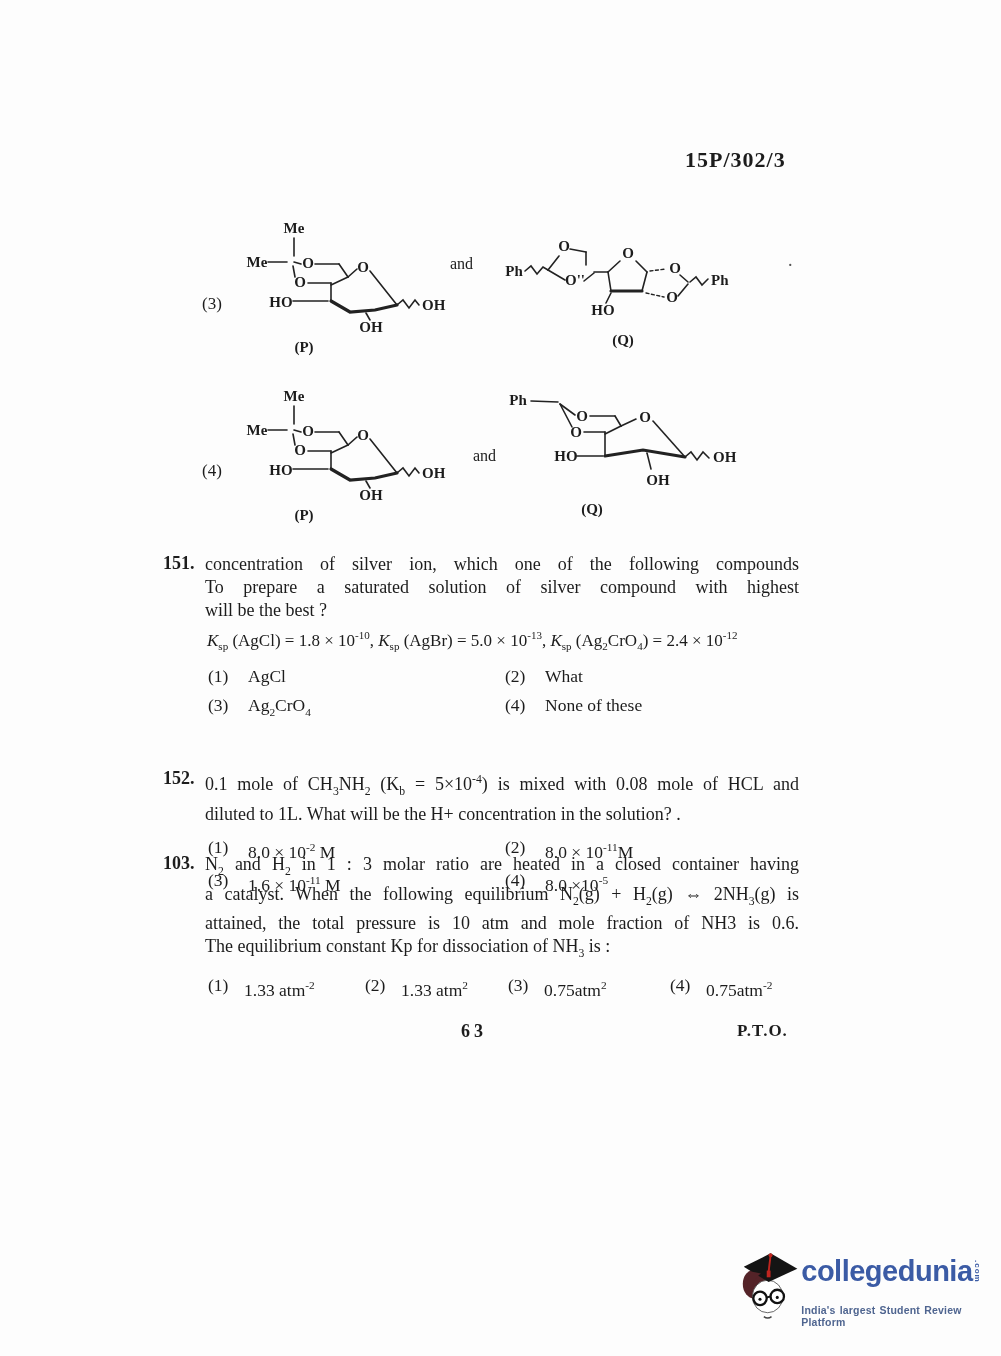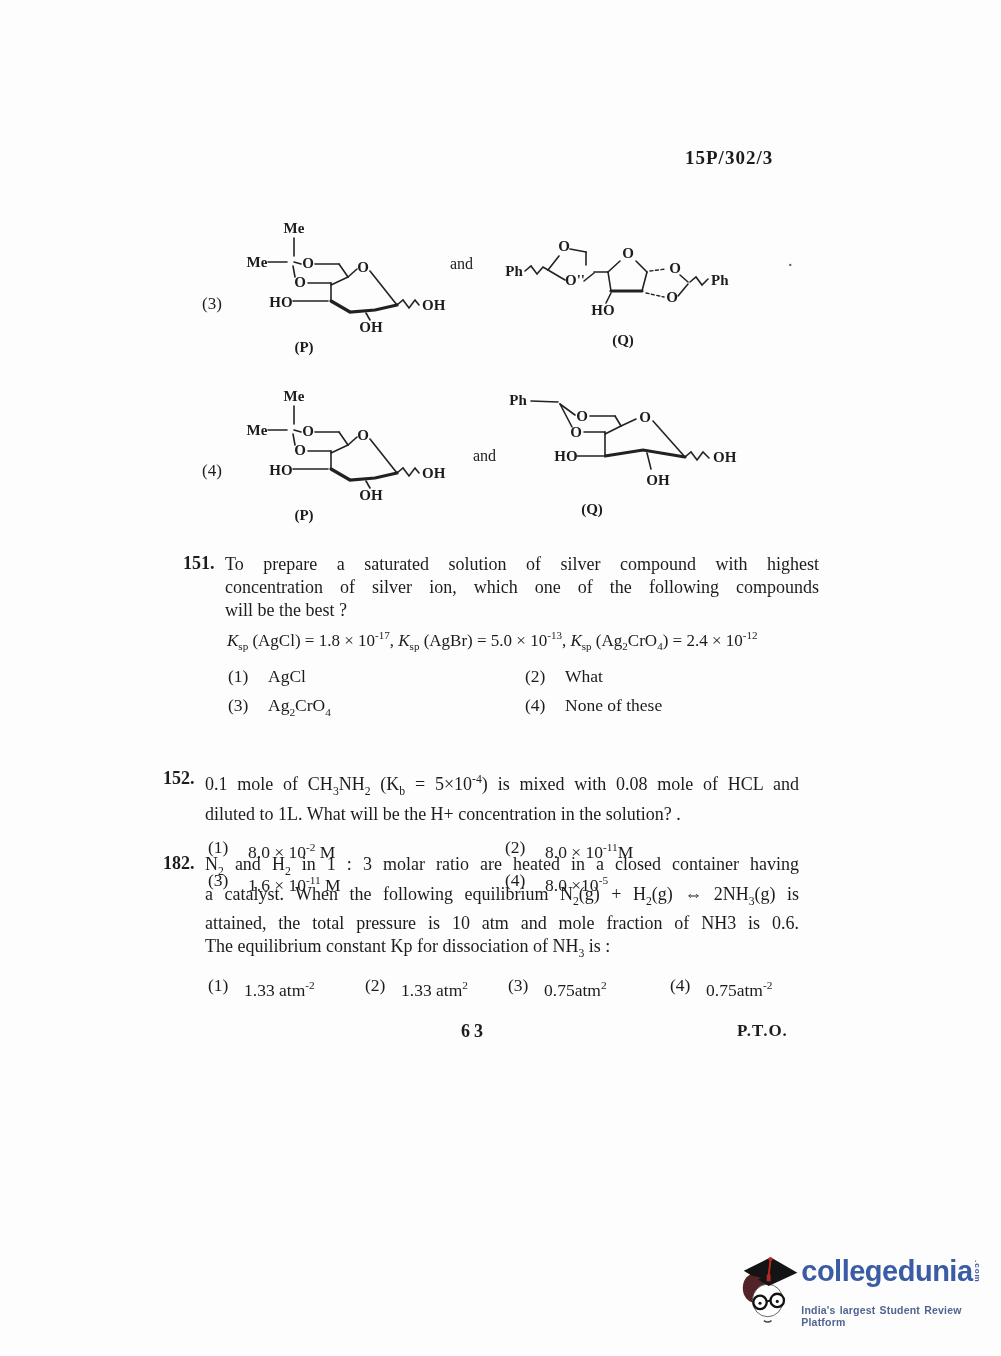--- a/index.html
+++ b/index.html
@@ -2,21 +2,21 @@
 <html><head>
 <meta charset="utf-8">
 <style>
   html,body{margin:0;padding:0;background:#ffffff;}
   .page{
     position:relative;width:1001px;height:1356px;background:#fdfdfd;
     overflow:hidden;font-family:"Liberation Serif","DejaVu Serif",serif;
     color:#1c1c1c;
   }
   .abs{position:absolute;}
-  .header-code{font-weight:bold;font-size:19px;letter-spacing:1px;}
+  .header-code{font-weight:bold;font-size:22px;letter-spacing:1px;}
   .fig-num{font-size:17px;}
   .and-label{font-size:16px;}
   .trailing-dot{font-size:18px;color:#555;}
   
   .struct{position:absolute;overflow:visible;}
   .struct .atom{font-family:"Liberation Serif","DejaVu Serif",serif;font-size:15px;font-weight:600;fill:#1c1c1c;}
   .struct .tag{font-family:"Liberation Serif","DejaVu Serif",serif;font-size:15px;font-weight:600;fill:#1c1c1c;}
   .struct line,.struct polyline,.struct path{stroke:#222;stroke-width:1.6;fill:none;stroke-linecap:round;}
   .struct .bold-bond{stroke-width:3.2;}
   .struct .hash{stroke-dasharray:3,2.5;stroke-width:1.4;}
@@ -36,21 +36,21 @@
   .opt-2col .opt:last-child{width:auto;}
   .row1{margin-top:12px;}
   .row2{margin-top:5px;}
   .row152-1{margin-top:9px;}
   .opts-153{margin-top:8px;}
   .opts-153 .onum{width:36px;}
   
   .page-number{font-weight:bold;font-size:18px;letter-spacing:4px;}
   .pto{font-weight:bold;font-size:17px;letter-spacing:1px;}
   
-  .logo{position:absolute;display:flex;align-items:flex-end;font-family:"Liberation Sans","DejaVu Sans",sans-serif;}
+  .logo{position:absolute;display:flex;align-items:flex-start;font-family:"Liberation Sans","DejaVu Sans",sans-serif;}
   .brand-wrap{margin-left:2px;margin-top:12px;}
   .brand-row{display:flex;align-items:flex-start;}
   .brand{font-size:29px;font-weight:bold;color:#3b5ba5;letter-spacing:-0.5px;line-height:30px;}
   .brand-suffix{writing-mode:vertical-rl;font-size:8px;color:#3b5ba5;font-weight:bold;margin-top:4px;letter-spacing:1px;}
   .tagline{font-size:10.5px;font-weight:bold;color:#4f6590;margin-top:18px;letter-spacing:0.2px;word-spacing:1px;}
 </style>
 </head>
 <body>
 
 <div class="page">
@@ -177,28 +177,28 @@
     <text class="atom" x="23" y="20" text-anchor="middle">Ph</text>
     <text class="atom" x="87" y="36" text-anchor="middle">O</text>
     <text class="atom" x="81" y="52" text-anchor="middle">O</text>
     <text class="atom" x="150" y="37" text-anchor="middle">O</text>
     <text class="atom" x="71" y="76" text-anchor="middle">HO</text>
     <text class="atom" x="163" y="100" text-anchor="middle">OH</text>
     <text class="atom" x="218" y="77" text-anchor="start">OH</text>
     <text class="tag" x="97" y="129" text-anchor="middle">(Q)</text>
   </svg>
 
-  <div class="qblock" style="left:163px;top:553px;margin-left:20px;">
+  <div class="qblock" style="left:163px;top:553px;">
     <span class="qnum">151.</span>
     <div class="qtext">
+      <div class="jline">concentration of silver ion, which one of the following compounds</div>
       <div class="jline">To prepare a saturated solution of silver compound with highest</div>
-      <div class="jline">concentration of silver ion, which one of the following compounds</div>
       <div class="lline">will be the best ?</div>
     </div>
-    <div class="ksp"><i>K</i><sub>sp</sub> (AgCl) = 1.8 × 10<sup>-17</sup>, <i>K</i><sub>sp</sub> (AgBr) = 5.0 × 10<sup>-13</sup>, <i>K</i><sub>sp</sub> (Ag<sub>2</sub>CrO<sub>4</sub>) = 2.4 × 10<sup>-12</sup></div>
+    <div class="ksp"><i>K</i><sub>sp</sub> (AgCl) = 1.8 × 10<sup>-10</sup>, <i>K</i><sub>sp</sub> (AgBr) = 5.0 × 10<sup>-13</sup>, <i>K</i><sub>sp</sub> (Ag<sub>2</sub>CrO<sub>4</sub>) = 2.4 × 10<sup>-12</sup></div>
     <div class="opt-row opt-2col row1">
       <span class="opt">
           <span class="onum">(1)</span>
           <span class="oval">AgCl</span>
         </span>
       <span class="opt">
           <span class="onum">(2)</span>
           <span class="oval">What</span>
         </span>
     </div>
@@ -236,21 +236,21 @@
           <span class="oval">1.6 × 10<sup>-11</sup> M</span>
         </span>
       <span class="opt">
           <span class="onum">(4)</span>
           <span class="oval">8.0 ×10<sup>-5</sup></span>
         </span>
     </div>
   </div>
 
   <div class="qblock" style="left:163px;top:853px;">
-    <span class="qnum">182.</span>
+    <span class="qnum">103.</span>
     <div class="qtext">
       <div class="jline">N<sub>2</sub> and H<sub>2</sub> in 1 : 3 molar ratio are heated in a closed container having</div>
       <div class="jline">a catalyst. When the following equilibrium N<sub>2</sub>(g) + H<sub>2</sub>(g) ⇔ 2NH<sub>3</sub>(g) is</div>
       <div class="jline">attained, the total pressure is 10 atm and mole fraction of NH3 is 0.6.</div>
       <div class="lline">The equilibrium constant Kp for dissociation of NH<sub>3</sub> is :</div>
     </div>
     <div class="opt-row opts-153">
       <span class="opt" style="width:157px;">
           <span class="onum">(1)</span>
           <span class="oval">1.33 atm<sup>-2</sup></span>

